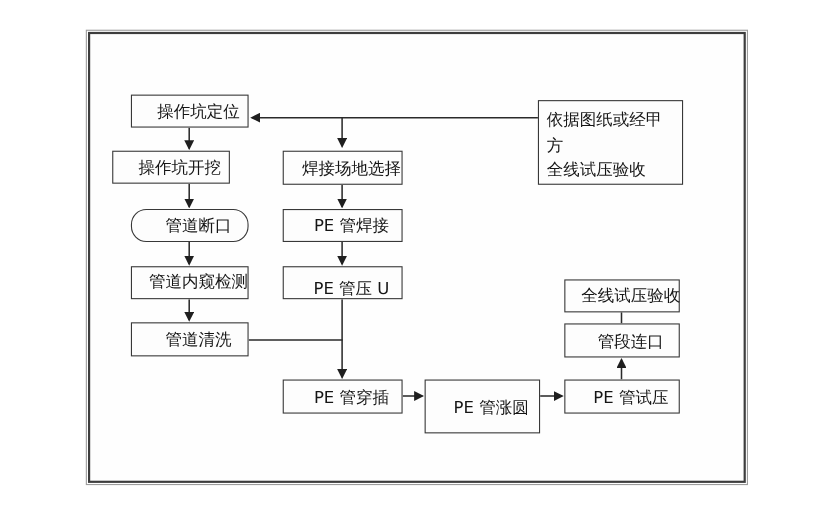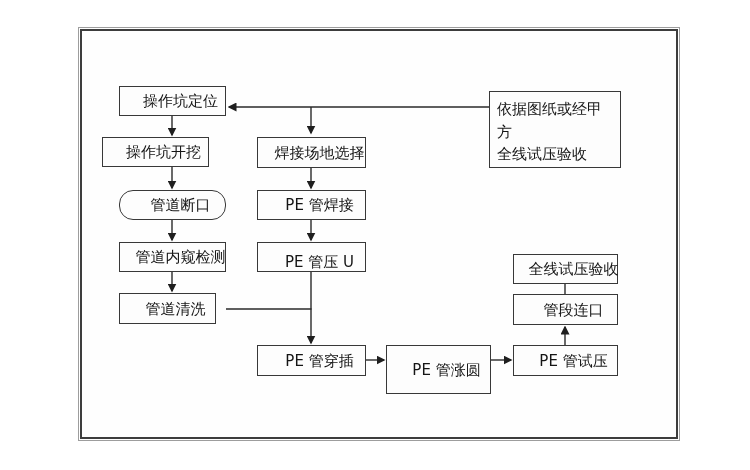--- a/index.html
+++ b/index.html
@@ -90,21 +90,21 @@
   </div>
   <div class="node" style="left:102px;top:137px;width:107px;height:30px;">
     <span>操作坑开挖</span>
   </div>
   <div class="node" style="left:119px;top:190px;width:107px;height:30px;border-radius:14px;">
     <span>管道断口</span>
   </div>
   <div class="node" style="left:119px;top:242px;width:107px;height:30px;font-family:Liberation Serif, serif;">
     <span>管道内窥检测</span>
   </div>
-  <div class="node" style="left:119px;top:293px;width:97px;height:31px;">
+  <div class="node" style="left:119px;top:293px;width:107px;height:31px;">
     <span>管道清洗</span>
   </div>
 
   <div class="node" style="left:257px;top:137px;width:109px;height:31px;">
     <span>焊接场地选择</span>
   </div>
   <div class="node" style="left:257px;top:190px;width:109px;height:30px;">
     <span>PE 管焊接</span>
   </div>
   <div class="node" style="left:257px;top:242px;width:109px;height:30px;align-items:flex-end;">

